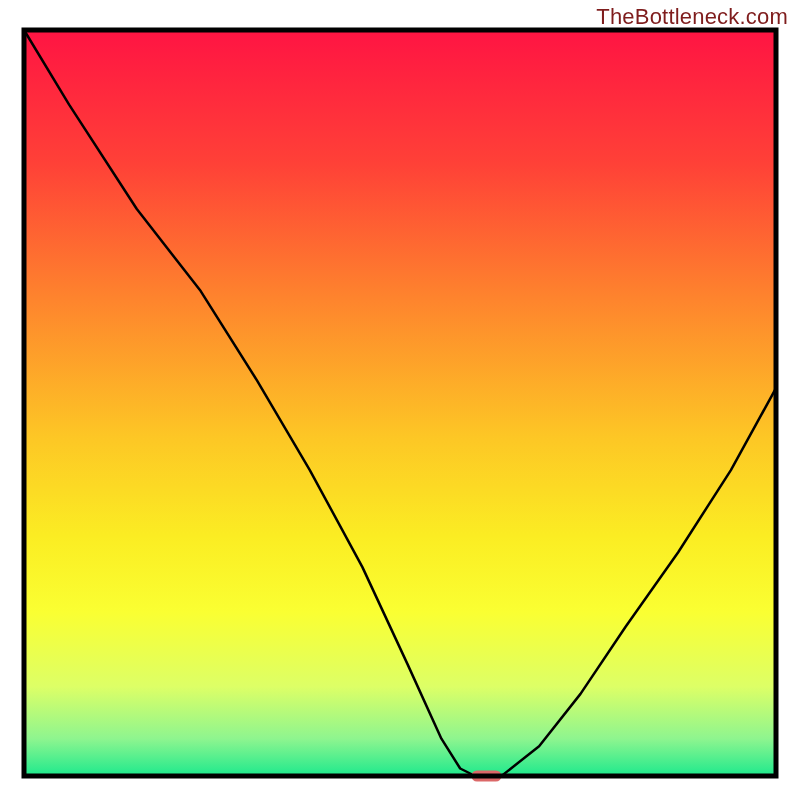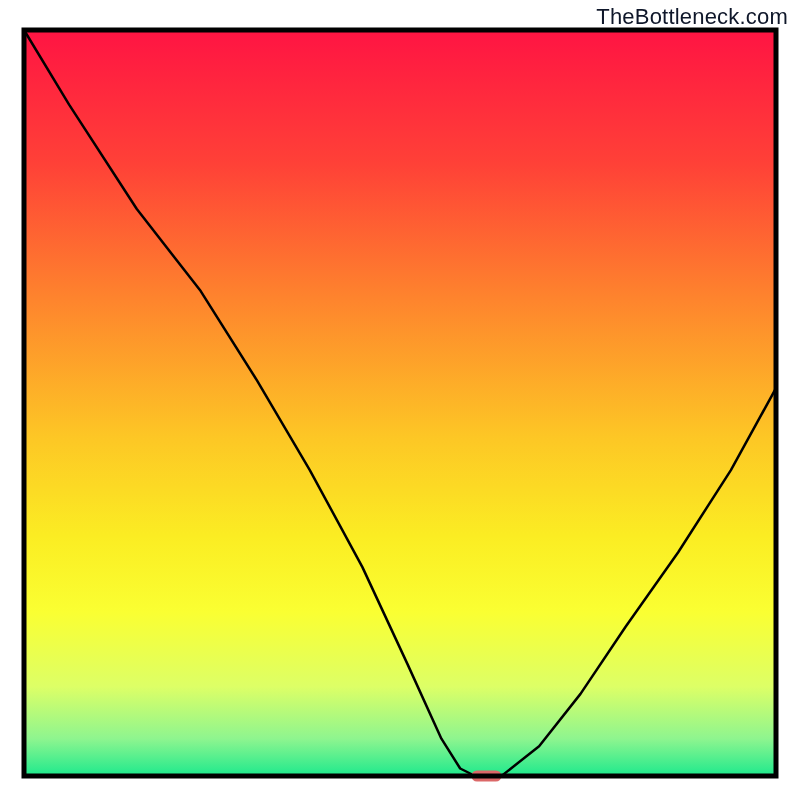--- a/index.html
+++ b/index.html
@@ -12,21 +12,21 @@
   }
   .container {
     position: relative;
     width: 800px;
     height: 800px;
   }
   .watermark {
     position: absolute;
     top: 4px;
     right: 12px;
-    color: #0f172a;
+    color: #7f1d1d;
     font-size: 22px;
     font-weight: 400;
     letter-spacing: 0.2px;
     z-index: 5;
   }
   svg.plot {
     position: absolute;
     left: 0;
     top: 0;
   }

